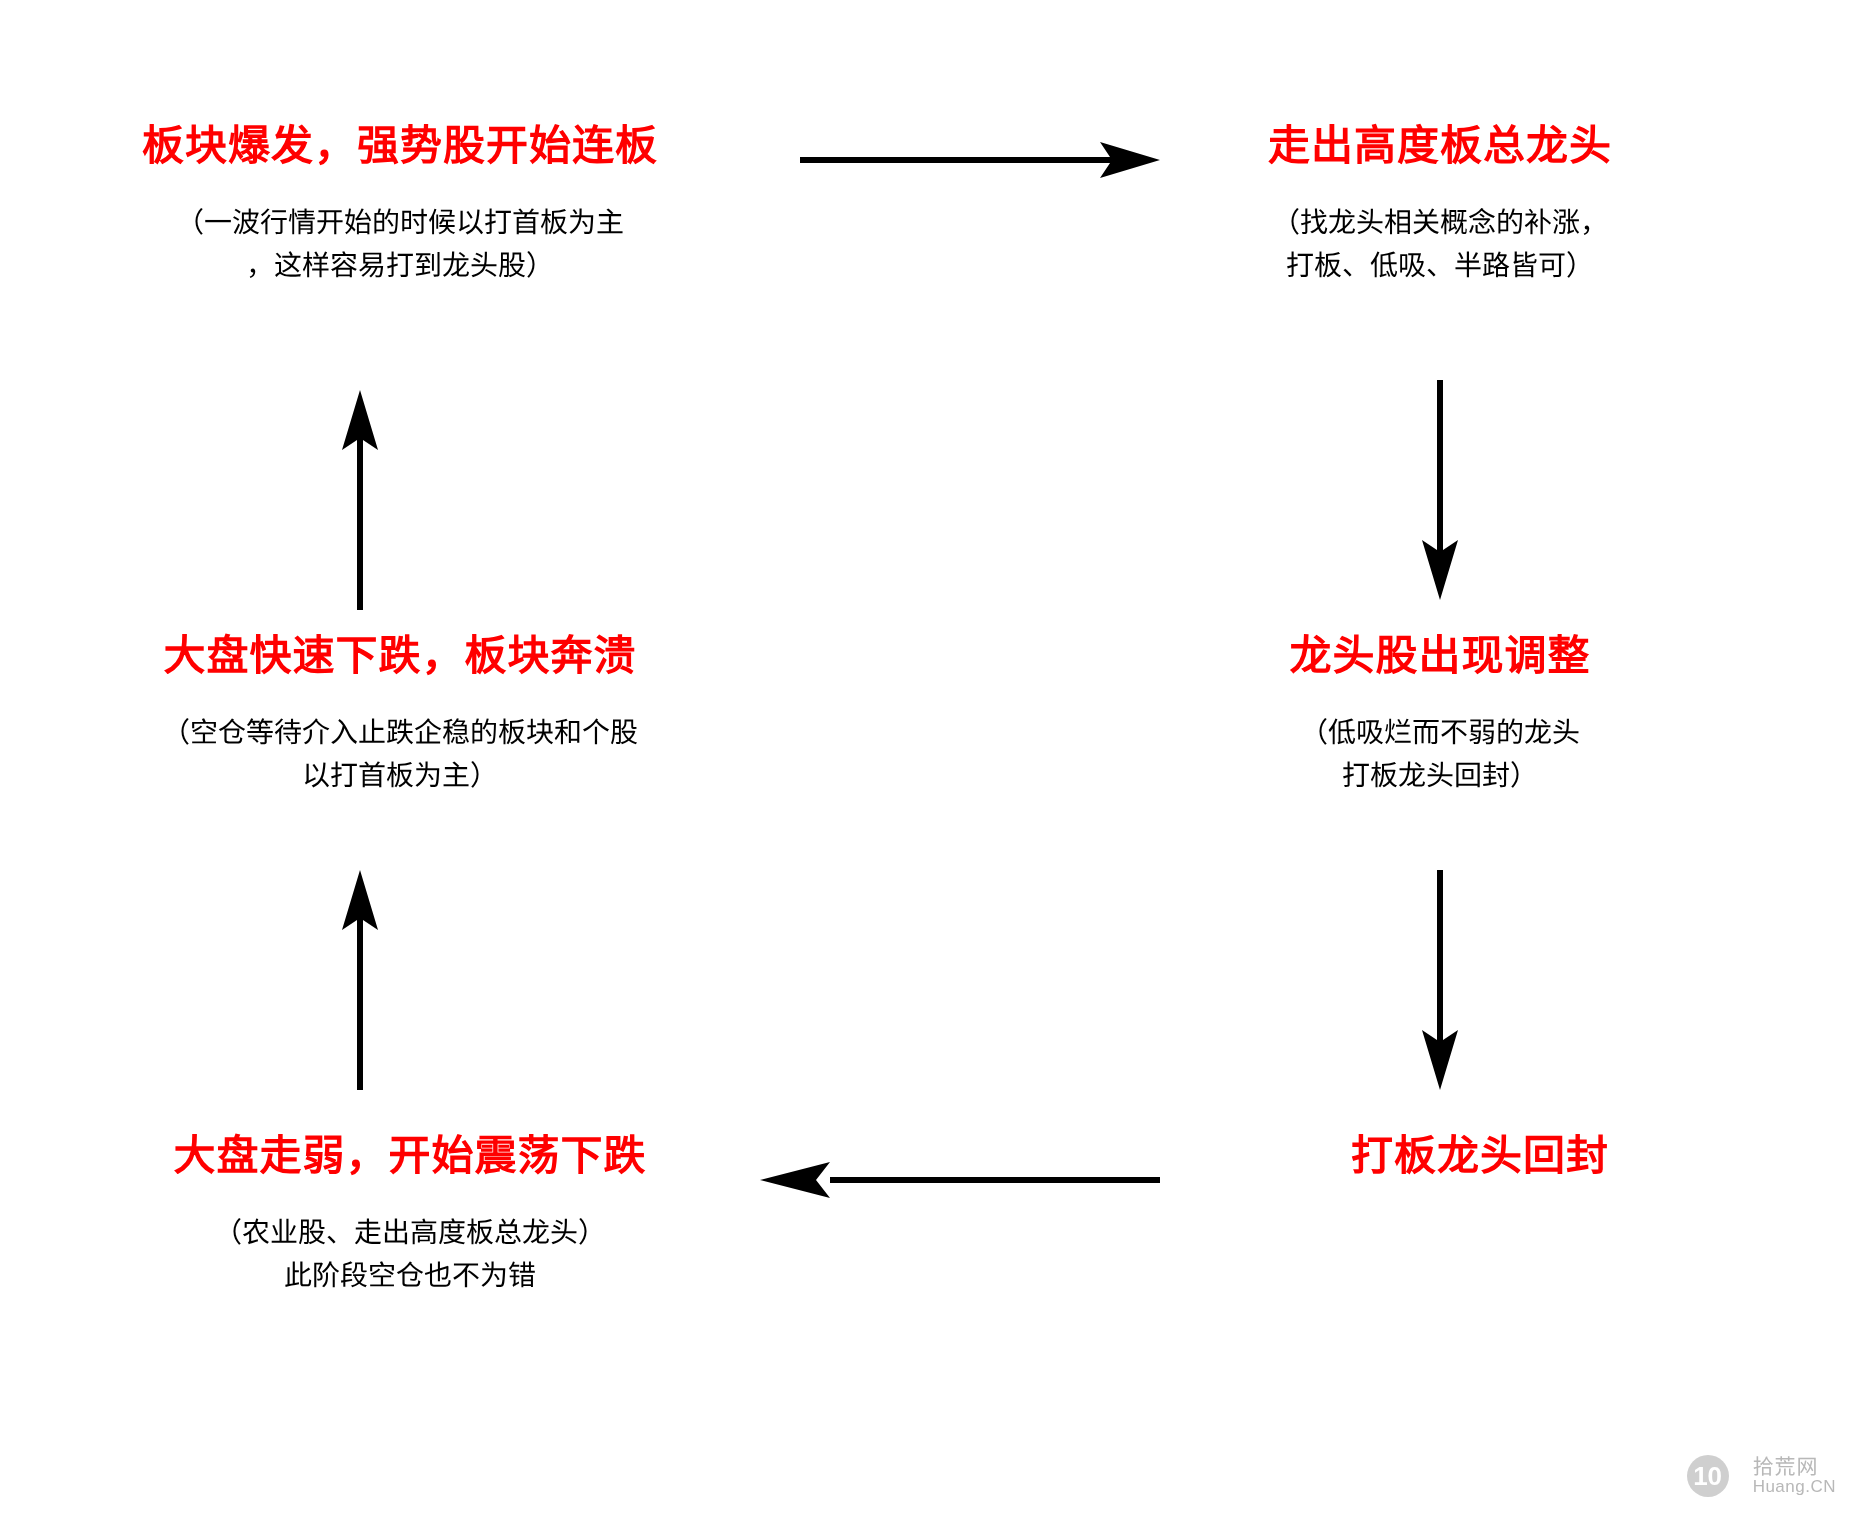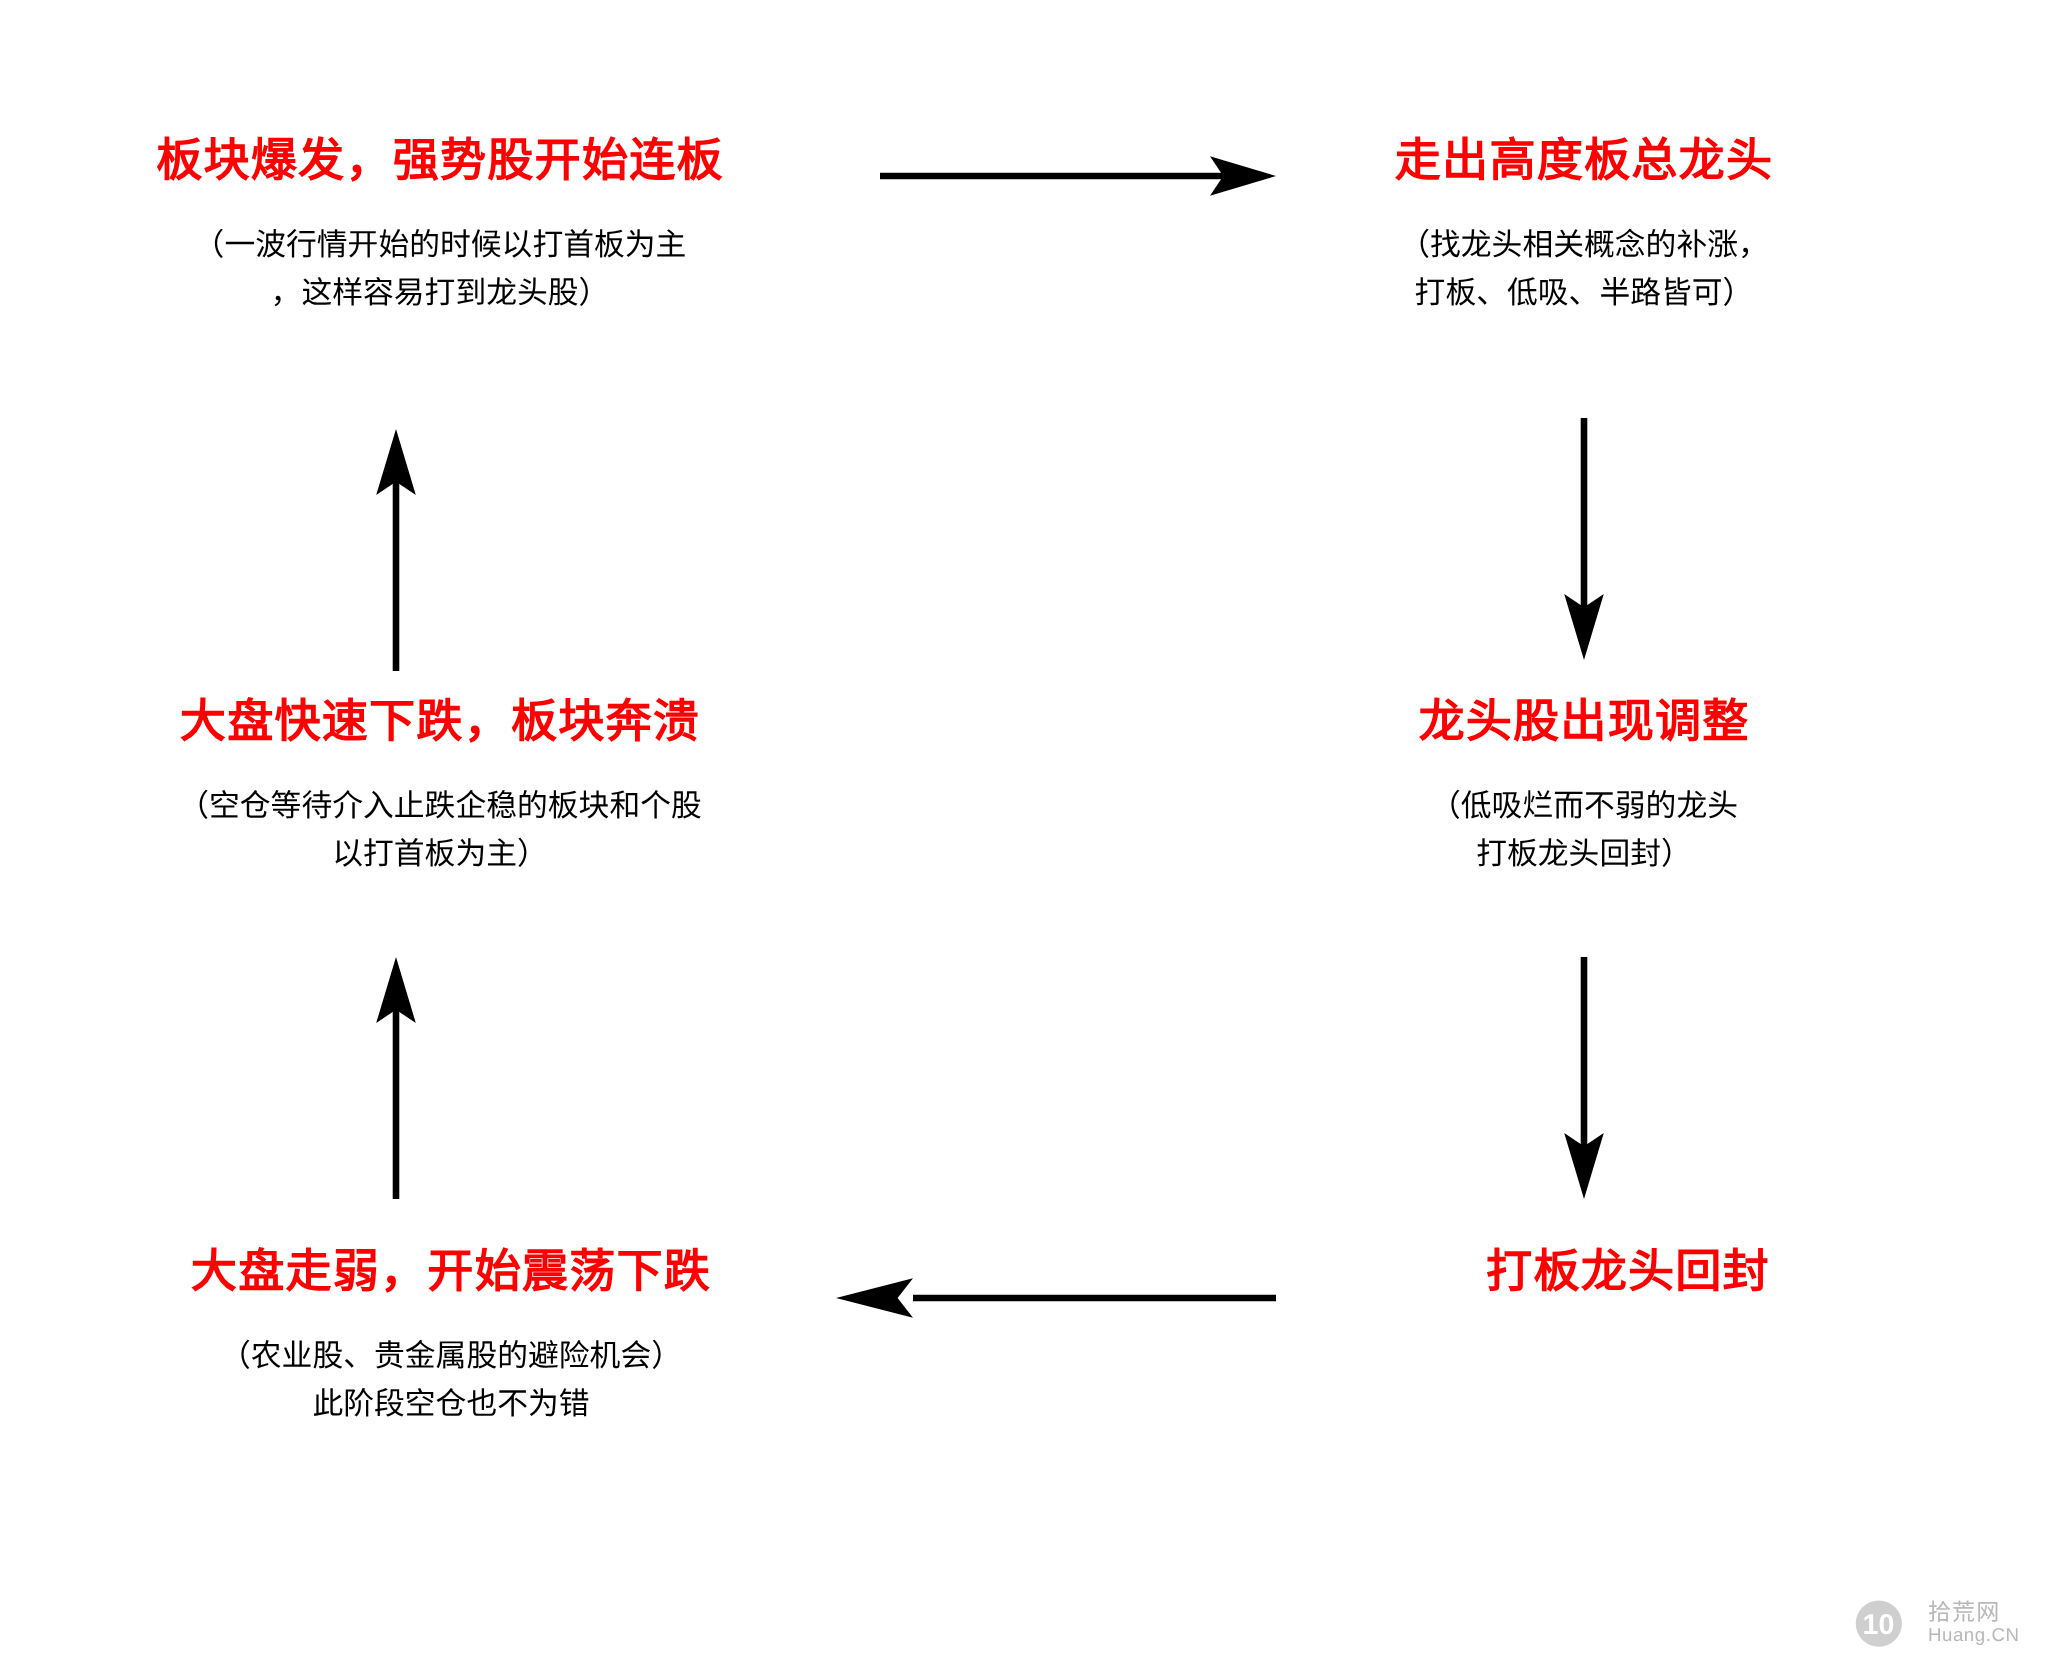--- a/index.html
+++ b/index.html
@@ -123,21 +123,21 @@
     <div class="node-desc">（找龙头相关概念的补涨，
 打板、低吸、半路皆可）</div>
   </div>
 
   <div class="node" id="node-4">
     <div class="node-title">打板龙头回封</div>
   </div>
 
   <div class="node" id="node-5">
     <div class="node-title">大盘走弱，开始震荡下跌</div>
-    <div class="node-desc">（农业股、贵金属股的避险机会）
+    <div class="node-desc">（农业股、走出高度板总龙头）
 此阶段空仓也不为错</div>
   </div>
 
   <div class="node" id="node-6">
     <div class="node-title">大盘快速下跌，板块奔溃</div>
     <div class="node-desc">（空仓等待介入止跌企稳的板块和个股
 以打首板为主）</div>
   </div>
 
   <div class="arrow" id="arrow-top">

